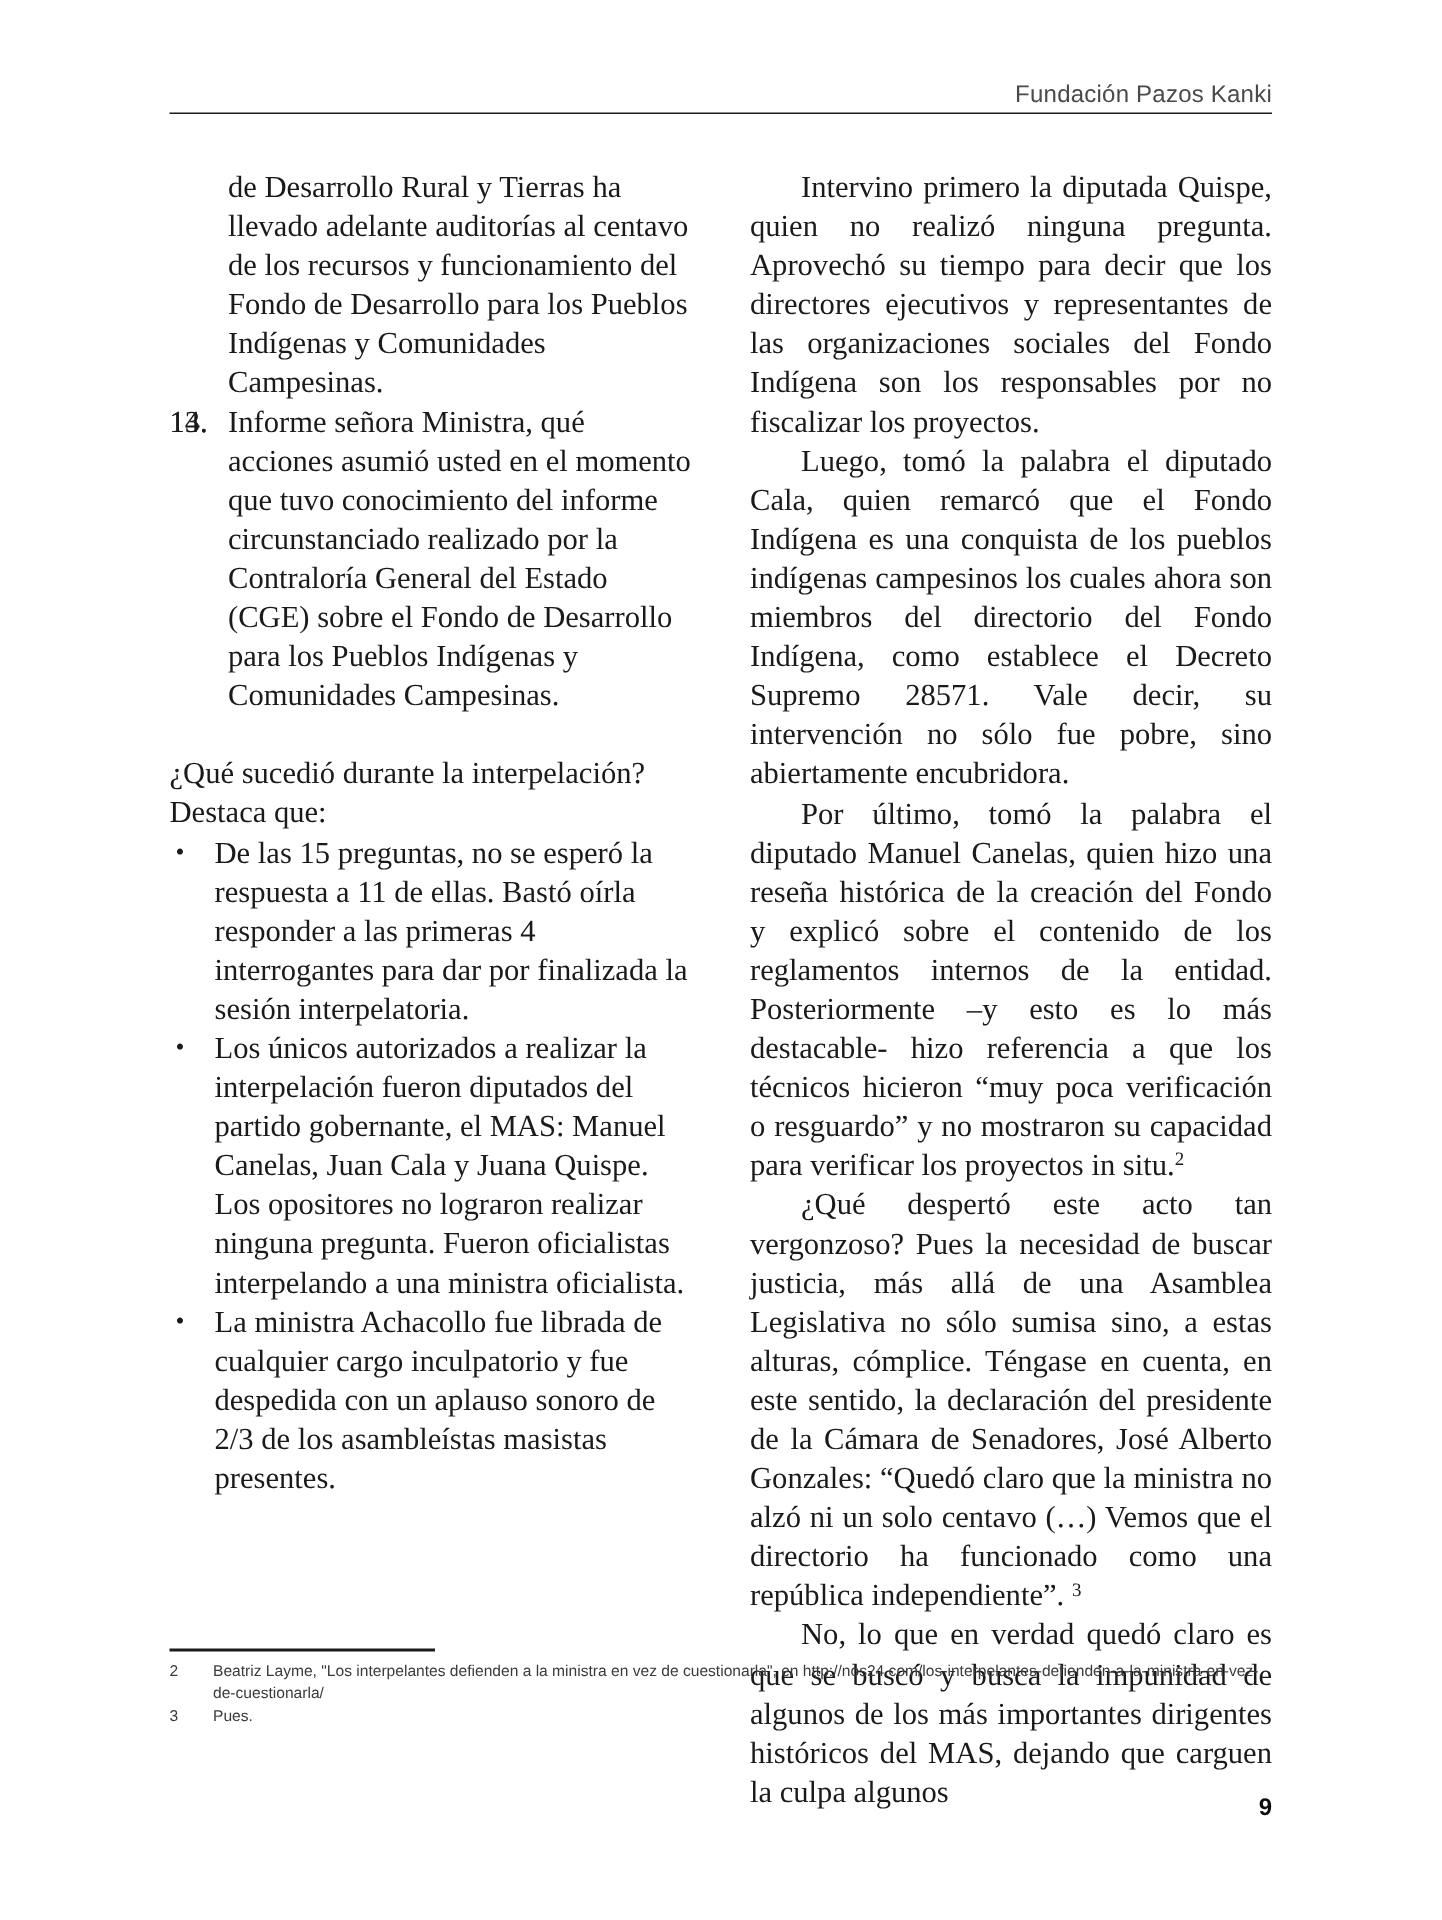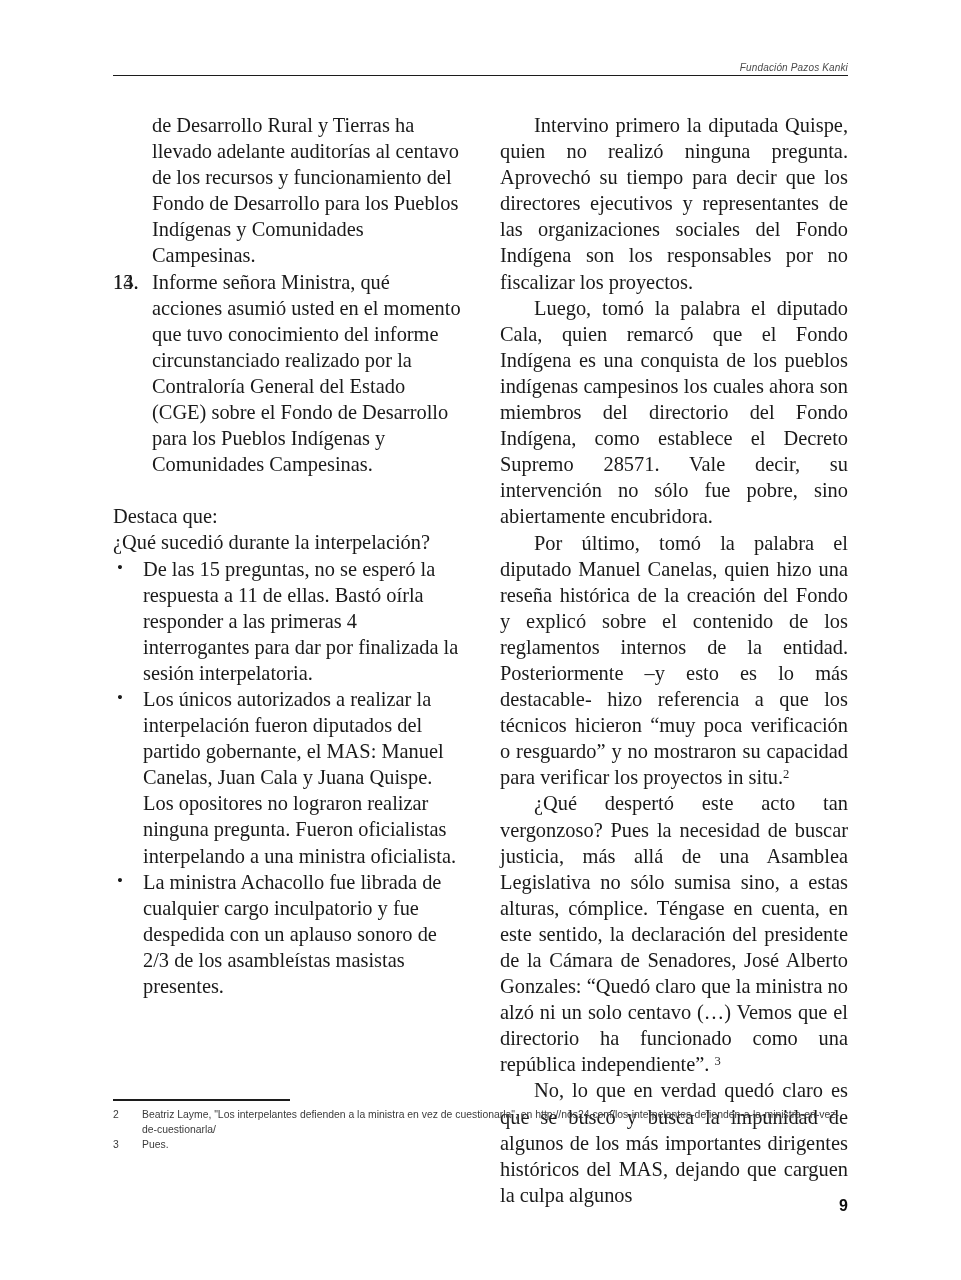--- a/index.html
+++ b/index.html
@@ -27,25 +27,24 @@
     left: 113px;
     top: 52px;
     width: 735px;
     height: 24px;
   }
   .header-title {
     position: absolute;
     right: 0;
     bottom: 3px;
     font-family: "Liberation Sans", "DejaVu Sans", sans-serif;
-    font-size: 10px;
+    font-size: 16px;
     letter-spacing: 0.15px;
     color: #4a4a4a;
     white-space: nowrap;
-    font-style: italic;
   }
   .header-rule {
     position: absolute;
     left: 0;
     right: 0;
     bottom: 0;
     height: 1px;
     background: #1c1c1c;
   }
 
@@ -184,22 +183,22 @@
           <span class="num">13.</span>
         </li>
         <li>
           <span class="num">14.</span>
           <span>Informe señora Ministra, qué acciones asumió usted en el momento que tuvo conocimiento del informe circunstanciado realizado por la Contraloría General del Estado (CGE) sobre el Fondo de Desarrollo para los Pueblos Indígenas y Comunidades Campesinas.</span>
         </li>
       </ol>
 
       <p style="height:26px">&nbsp;</p>
 
+      <p>¿Qué sucedió durante la interpelación?</p>
       <p>Destaca que:</p>
-      <p>¿Qué sucedió durante la interpelación?</p>
 
       <ul class="bullist">
         <li>
           <span class="bul">•</span>
           <span>De las 15 preguntas, no se esperó la respuesta a 11 de ellas. Bastó oírla responder a las primeras 4 interrogantes para dar por finalizada la sesión interpelatoria.</span>
         </li>
         <li>
           <span class="bul">•</span>
           <span>Los únicos autorizados a realizar la interpelación fueron diputados del partido gobernante, el MAS: Manuel Canelas, Juan Cala y Juana Quispe. Los opositores no lograron realizar ninguna pregunta. Fueron oficialistas interpelando a una ministra oficialista.</span>
         </li>

